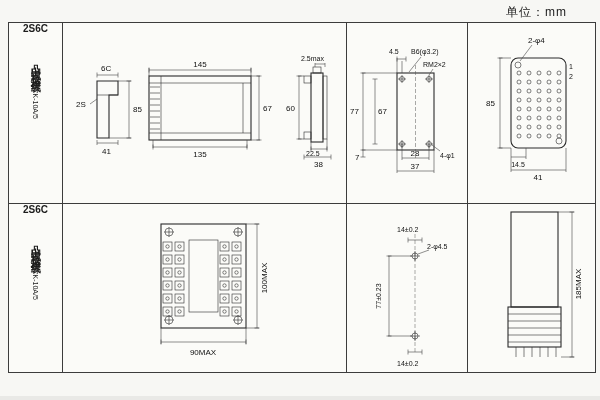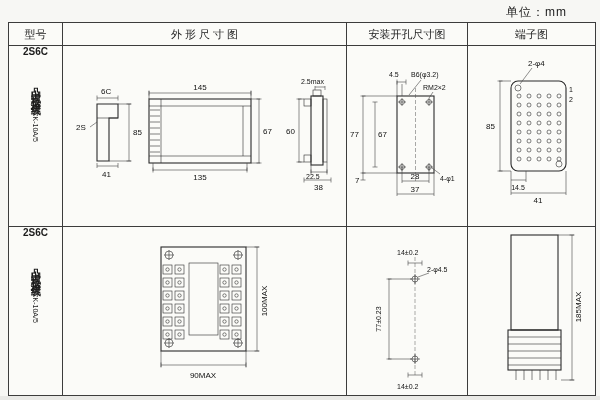--- a/index.html
+++ b/index.html
@@ -29,26 +29,20 @@
   <div class="unit-label">单位：mm</div>
 
   <table class="spec">
     <colgroup>
       <col style="width:54px">
         <col style="width:283px">
         <col style="width:120px">
         <col style="width:127px">
     </colgroup>
     <tbody>
-        <tr>
-      <th>型号</th>
-      <th>外 形 尺 寸 图</th>
-      <th>安装开孔尺寸图</th>
-      <th>端子图</th>
-    </tr>
 
     <tr style="height:180px;">
       <td class="model-cell">
         <div class="model-name">2S6C</div><br>
         <div class="model-desc">凸出式板后接线</div><br>
         <div class="model-code">JCK-10A/5</div>
       </td>
 
       <td>
         <svg width="283" height="180" viewBox="0 0 283 180">

